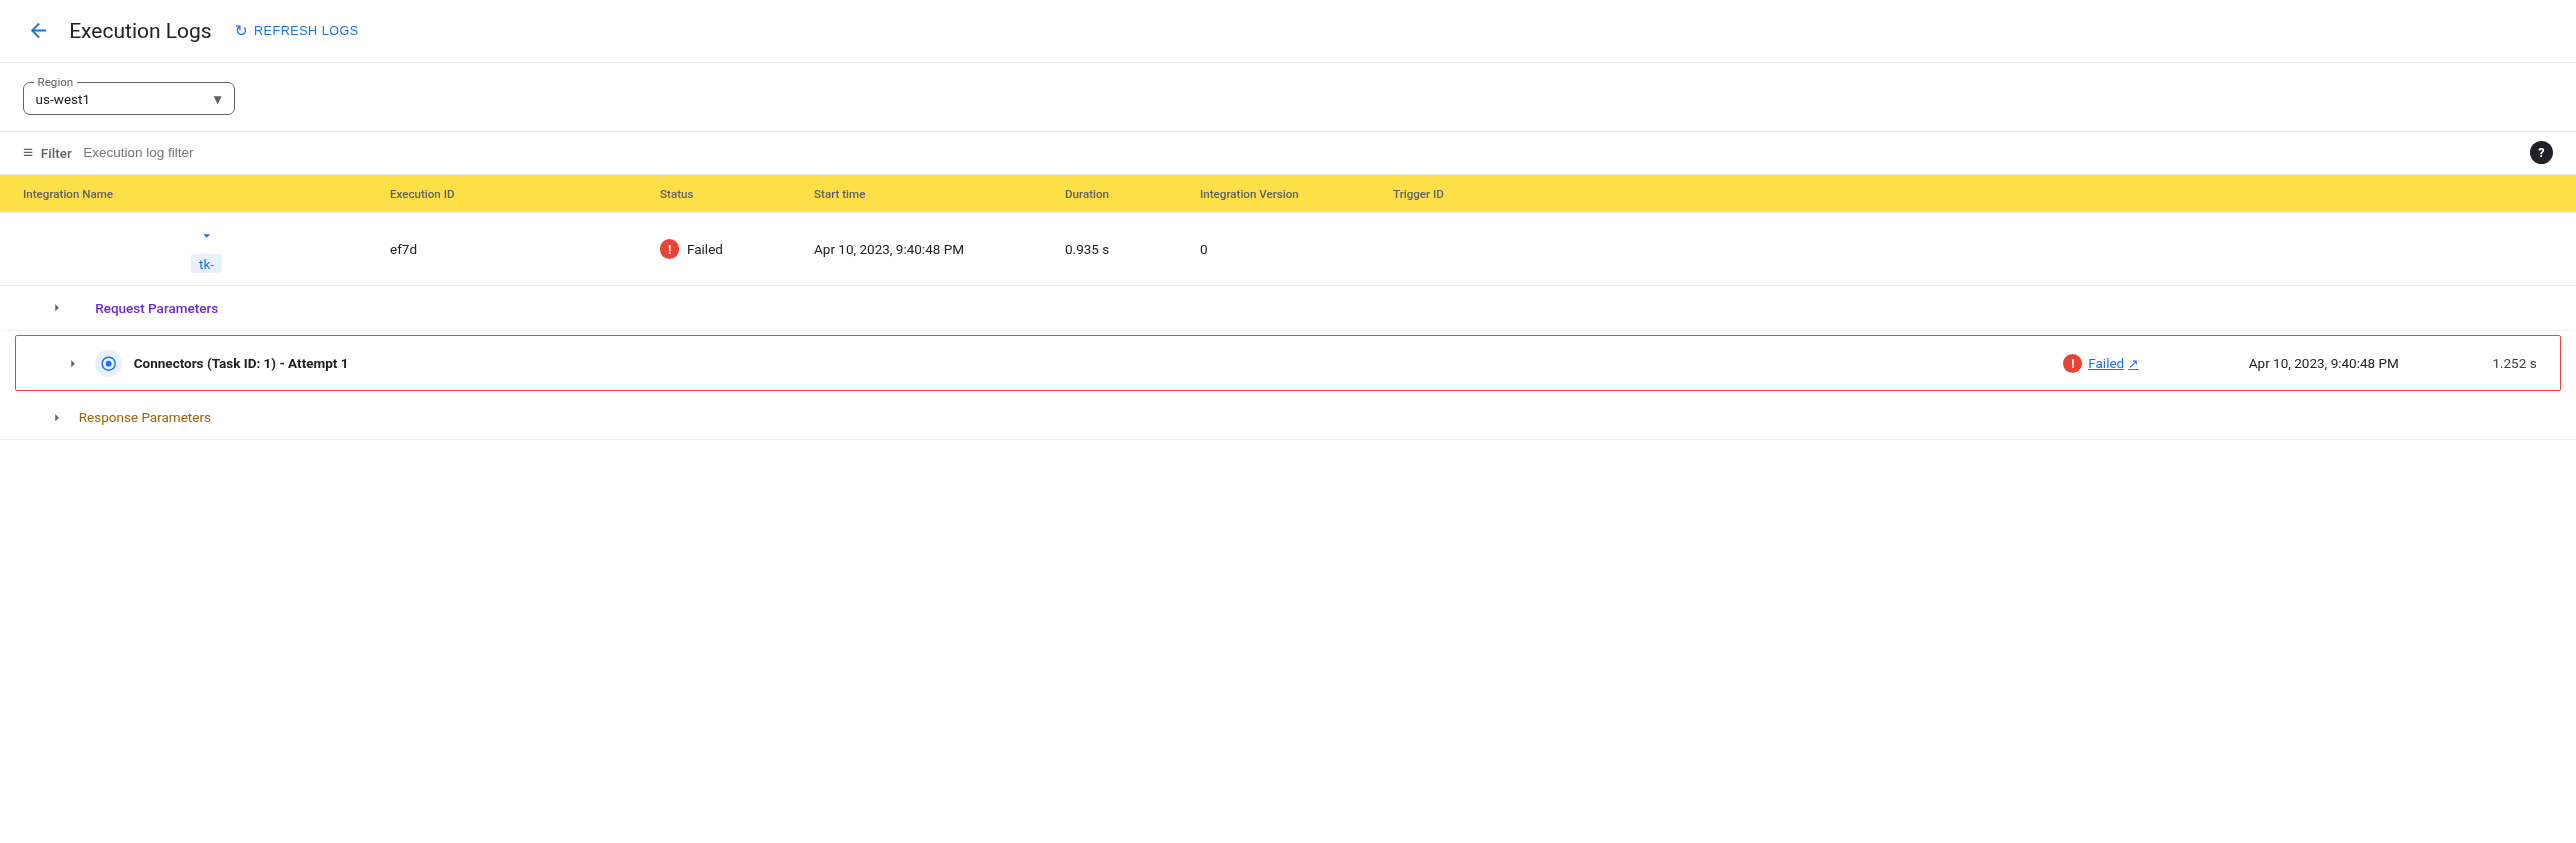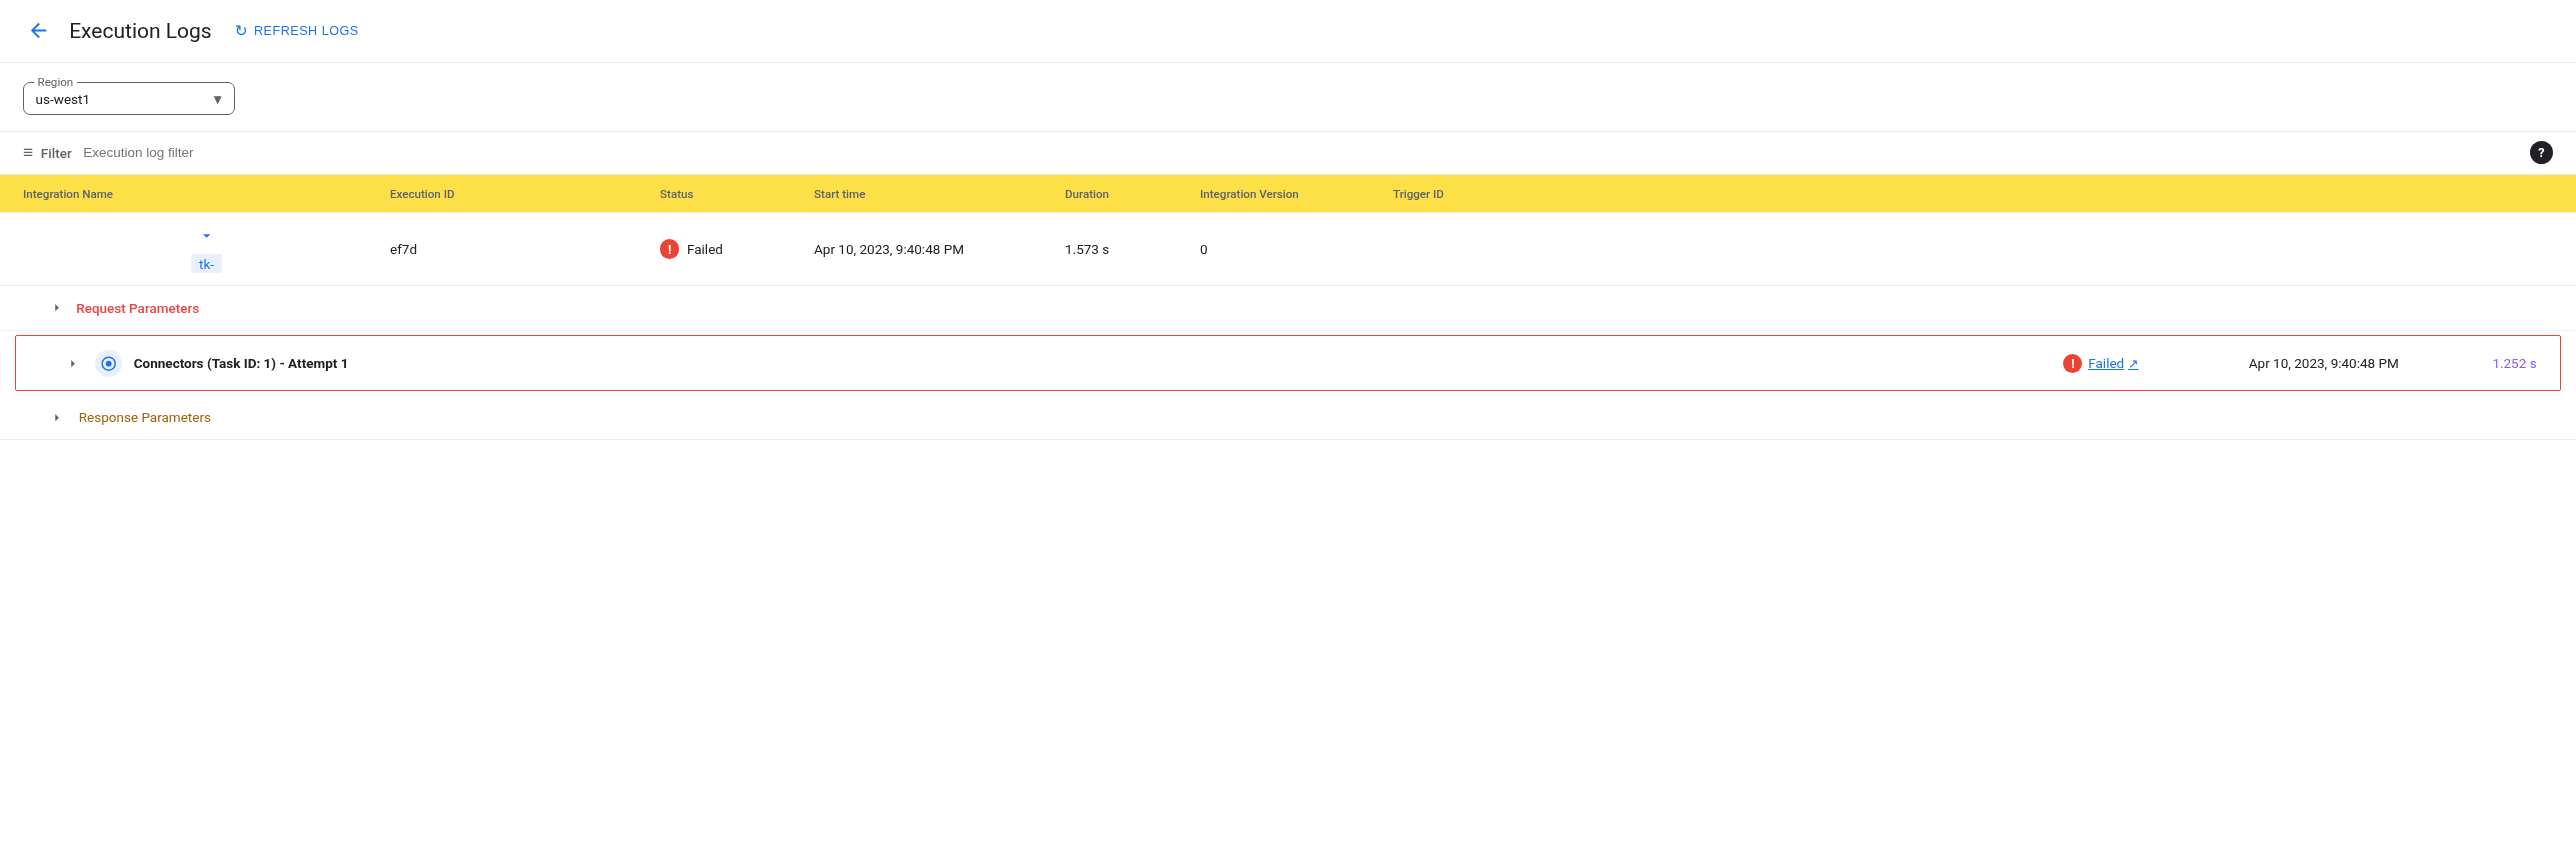--- a/index.html
+++ b/index.html
@@ -175,24 +175,24 @@
       font-size: 12.6px;
       flex-shrink: 0;
     }
     .sub-rows {
       border-bottom: 1px solid #e8eaed;
     }
     .sub-row {
       display: flex;
       align-items: center;
       padding: 11.6px 23px 11.6px 46px;
-      gap: 9px;
+      gap: 28px;
       font-size: 13.5px;
       font-weight: 500;
-      color: #ef4444;
+      color: #6d28d9;
       border-bottom: 1px solid #f1f3f4;
     }
     .connector-row {
       display: flex;
       align-items: center;
       padding: 13.5px 23px 13.5px 46px;
       border: 1.9px solid #ea4335;
       margin: 3.9px 15.4px;
       border-radius: 1.9px;
       gap: 11.6px;
@@ -224,21 +224,21 @@
       cursor: pointer;
       display: flex;
       align-items: center;
       gap: 3.9px;
     }
     .connector-time {
       min-width: 232px;
       color: #202124;
     }
     .connector-duration {
-      color: #8b5cf6;
+      color: #404040;
     }
     .response-row {
       display: flex;
       align-items: center;
       padding: 11.6px 23px 11.6px 46px;
       gap: 11.6px;
       font-size: 13.5px;
       font-weight: 400;
       color: #a16207;
     }
@@ -298,21 +298,21 @@
     <a class="link-text">tk-</a>
   </div>
   <span>ef7d</span>
   <div class="status-cell">
     <div class="error-icon">
       <span>!</span>
     </div>
     <span>Failed</span>
   </div>
   <span>Apr 10, 2023, 9:40:48 PM</span>
-  <span>1.573 s</span>
+  <span>0.935 s</span>
   <span>0</span>
 </div>
 
 <div class="sub-rows">
 
   <div class="sub-row">
     <button class="chevron-btn">
       <svg width="17.4" height="17.4" viewBox="0 0 24 24">
           <path d="M10 17l5-5-5-5v10z" fill="#5f6368"></path>
         </svg>

